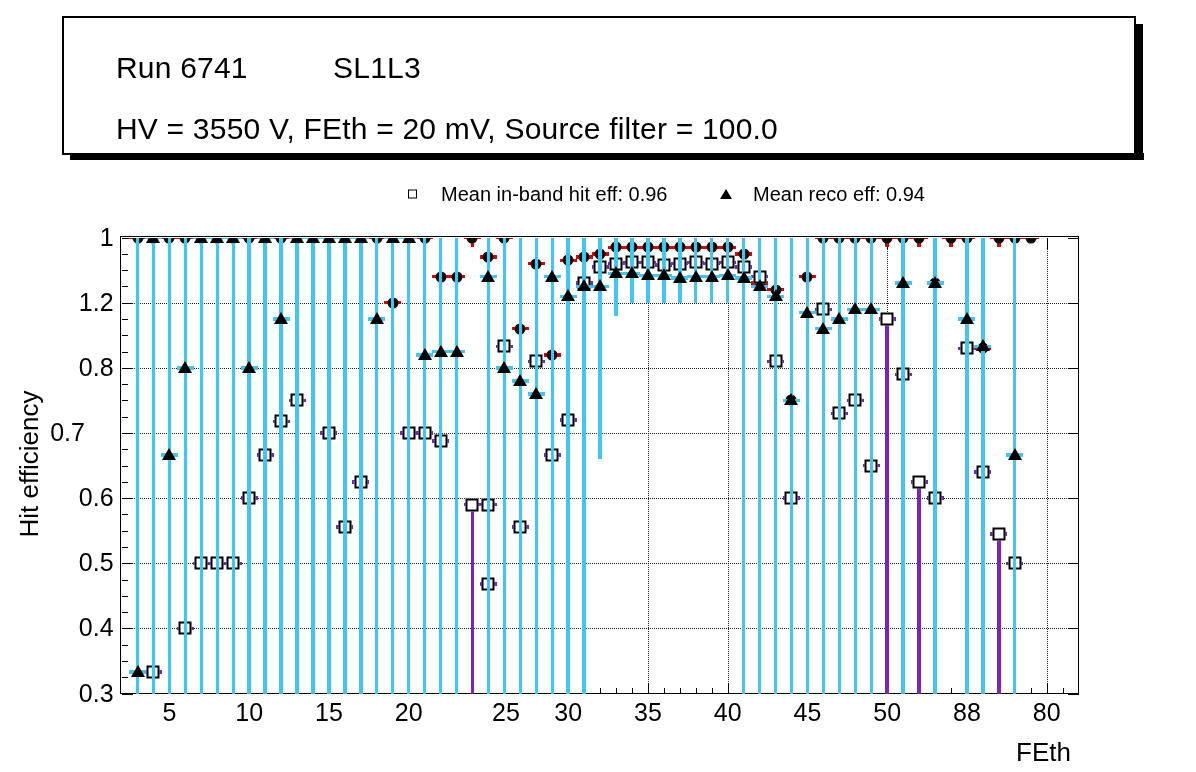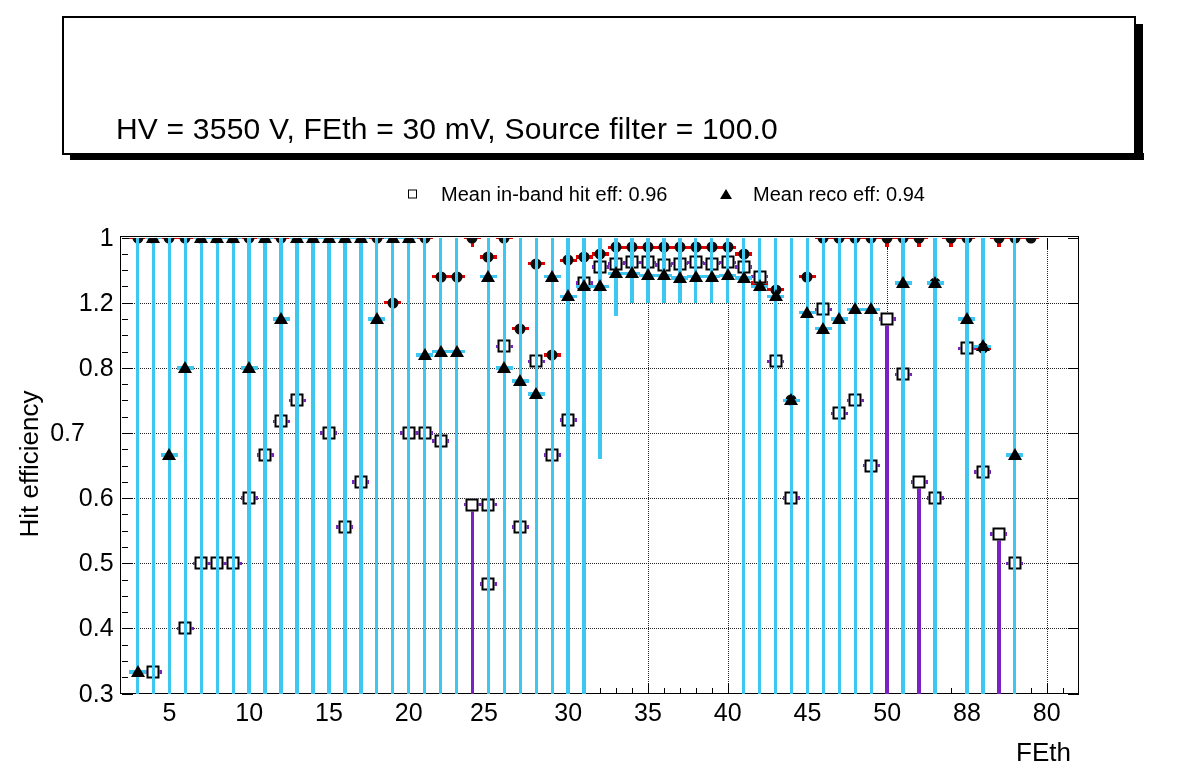--- a/index.html
+++ b/index.html
@@ -70,21 +70,22 @@
   .pt-tri{position:absolute;width:0;height:0;border-left:7px solid transparent;
           border-right:7px solid transparent;border-bottom:12px solid #000;
           transform:translate(-7px,-7px);}
 </style>
 </head>
 <body>
 
 <div id="title-shadow"></div>
 <div id="title-shadow-r"></div>
 <div id="title-box">
-  <div class="title-line" id="title-line-2">HV = 3550 V, FEth = 30 mV, Source filter = 100.0</div>
+  <div class="title-line" id="title-line-1">Run 6741          SL1L3</div>
+  <div class="title-line" id="title-line-2">HV = 3550 V, FEth = 20 mV, Source filter = 100.0</div>
 </div>
 
 <div id="legend">
   <div class="legend-entry" id="legend-entry-1">
     <span class="lg-marker mk-square"></span>
     <span class="legend-label">Mean in-band hit eff: 0.96</span>
   </div>
   <div class="legend-entry" id="legend-entry-2">
     <span class="lg-marker mk-tri"></span>
     <span class="legend-label">Mean reco eff: 0.94</span>
@@ -609,21 +610,21 @@
     <div class="tick-x-t" style="position: absolute; left: 249.2px; top: 237.6px;"></div>
     <div class="lab-x" style="left: 209.2px; width: 80px;">10</div>
     <div class="tick-x" style="position: absolute; left: 328.95px; top: 682.6px;"></div>
     <div class="tick-x-t" style="position: absolute; left: 328.95px; top: 237.6px;"></div>
     <div class="lab-x" style="left: 288.95px; width: 80px;">15</div>
     <div class="tick-x" style="position: absolute; left: 408.7px; top: 682.6px;"></div>
     <div class="tick-x-t" style="position: absolute; left: 408.7px; top: 237.6px;"></div>
     <div class="lab-x" style="left: 368.7px; width: 80px;">20</div>
     <div class="tick-x" style="position: absolute; left: 488.45px; top: 682.6px;"></div>
     <div class="tick-x-t" style="position: absolute; left: 488.45px; top: 237.6px;"></div>
-    <div class="lab-x" style="left: 444px; width: 80px;">25</div>
+    <div class="lab-x" style="left: 466px; width: 80px;">25</div>
     <div class="tick-x" style="position: absolute; left: 568.2px; top: 682.6px;"></div>
     <div class="tick-x-t" style="position: absolute; left: 568.2px; top: 237.6px;"></div>
     <div class="lab-x" style="left: 528.2px; width: 80px;">30</div>
     <div class="tick-x" style="position: absolute; left: 647.95px; top: 682.6px;"></div>
     <div class="tick-x-t" style="position: absolute; left: 647.95px; top: 237.6px;"></div>
     <div class="lab-x" style="left: 607.95px; width: 80px;">35</div>
     <div class="tick-x" style="position: absolute; left: 727.7px; top: 682.6px;"></div>
     <div class="tick-x-t" style="position: absolute; left: 727.7px; top: 237.6px;"></div>
     <div class="lab-x" style="left: 687.7px; width: 80px;">40</div>
     <div class="tick-x" style="position: absolute; left: 807.45px; top: 682.6px;"></div>

